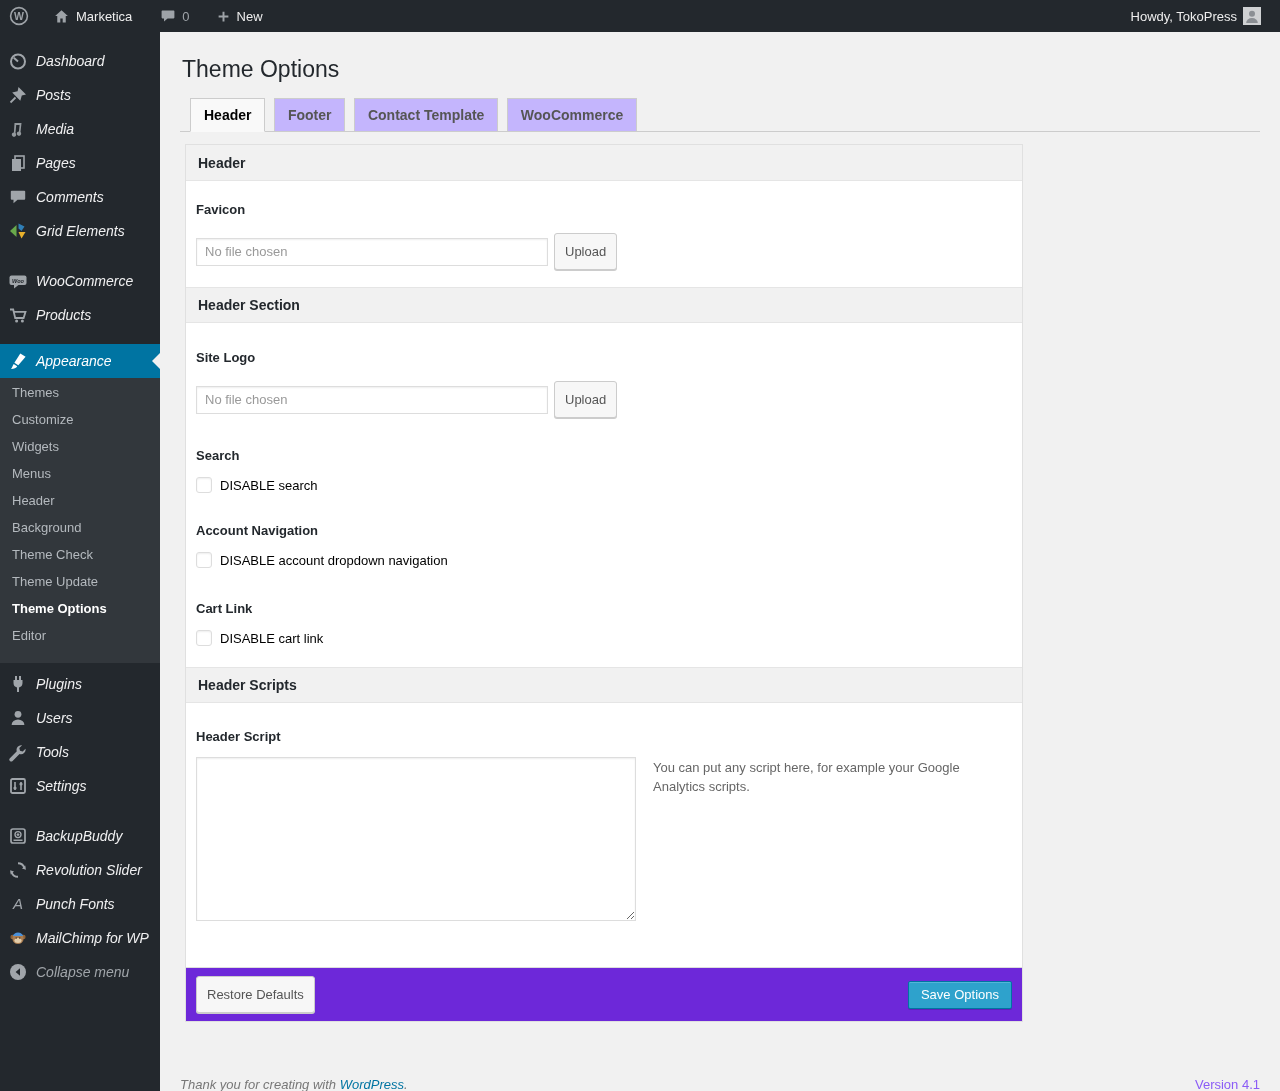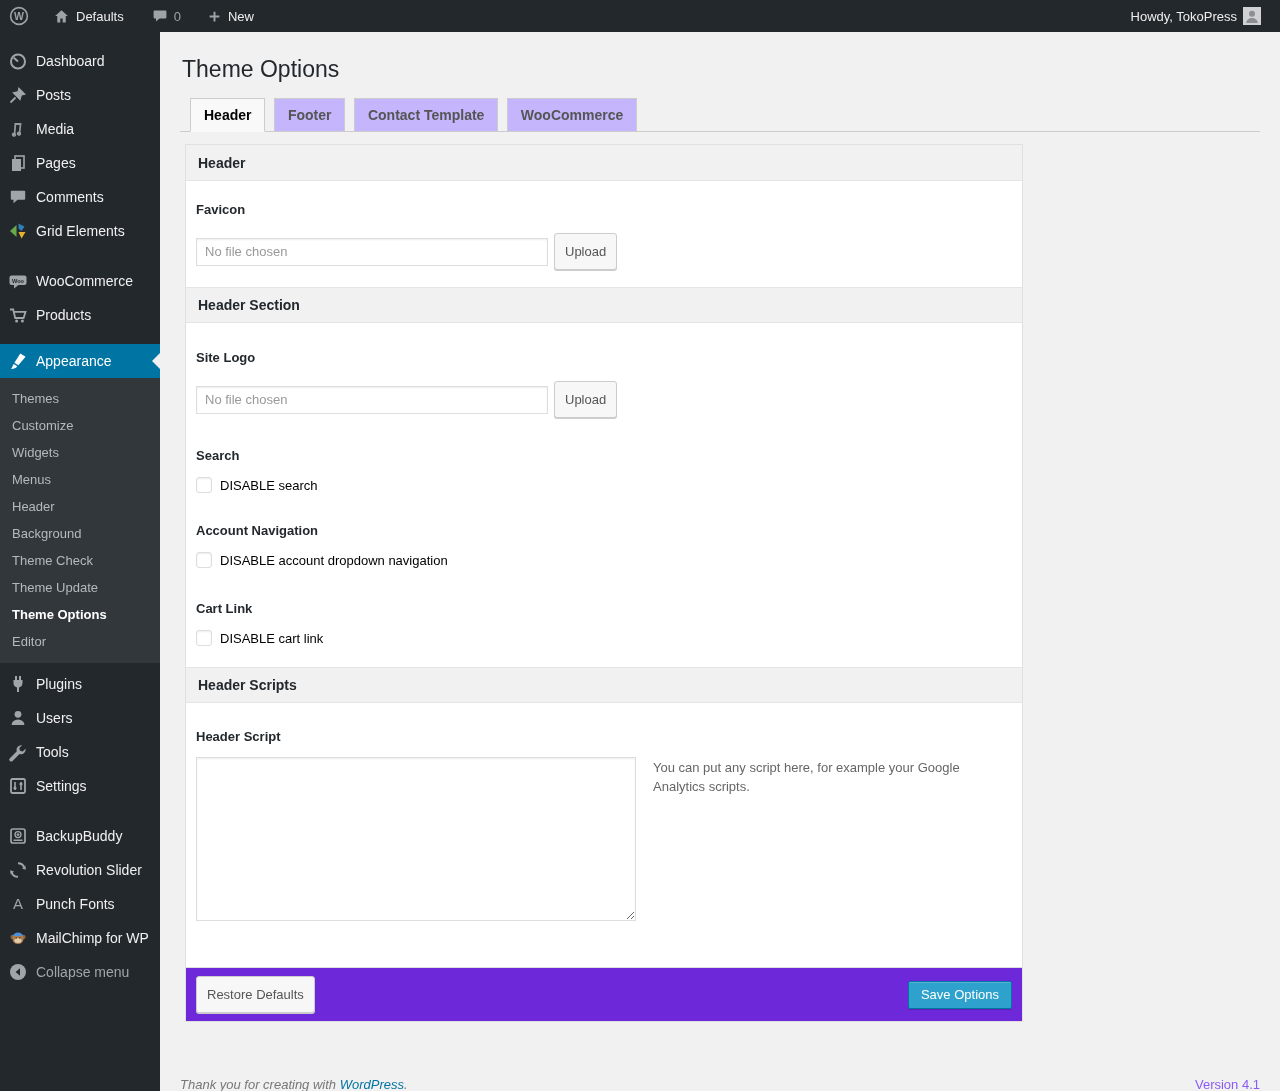--- a/index.html
+++ b/index.html
@@ -24,35 +24,35 @@
   .avatar { width:18px; height:18px; overflow:hidden; }
   
   .layout { display:flex; min-height:1059px; }
   
   .sidebar {
     width:160px; flex:0 0 160px; background:#23282d; color:#f0f0f1;
     padding-top:12px; position:relative; font-size:14px;
   }
   .mi {
     height:34px; display:flex; align-items:center; gap:8px;
-    padding-left:8px; cursor:pointer; position:relative;
+    padding-left:8px; cursor:pointer; position:relative;font-style:italic;
   }
   .mi .ico { width:20px; height:20px; color:#a0a5aa; display:flex; align-items:center; justify-content:center; }
   .mi .lbl { line-height:1; }
   .mi.active { background:#0074a2; color:#fff; }
   .mi.active .ico { color:#fff; }
   .mi.active::after {
     content:""; position:absolute; right:0; top:50%; transform:translateY(-50%);
     width:0; height:0; border:8px solid transparent; border-right-color:#f1f1f1;
   }
   .sep { height:12px; }
   .sep-lg { height:16px; }
   .submenu { background:#32373c; padding:7px 0 8px; }
   .smi {
-    height:27px; display:flex; align-items:center; padding-left:12px;
+    height:27px; display:flex; padding-left:12px;
     font-size:13px; color:#b4b9be; cursor:pointer;
   }
   .smi.current { color:#fff; font-weight:bold; }
   .gap4 { height:4px; }
   
   .content { flex:1; padding:0 20px; }
   h1.page-title {
     font-size:23px; font-weight:400; color:#23282d;
     margin:23px 0 0 2px; line-height:29px;
   }
@@ -141,21 +141,21 @@
           <text x="10" y="13.8" font-size="10.5" font-weight="bold" text-anchor="middle" fill="currentColor">W</text>
         </svg>
       </span>
     </div>
     <div class="ab-item" style="margin-left:6px;">
       <span class="ab-ico">
         <svg width="17" height="17" viewBox="0 0 20 20">
           <path fill="currentColor" d="M10 2.5 L2.5 9.5 H5 V17 H8.6 V12.3 H11.4 V17 H15 V9.5 H17.5 Z"></path>
         </svg>
       </span>
-      <span>Defaults</span>
+      <span>Marketica</span>
     </div>
     <div class="ab-item" style="margin-left:10px;">
       <span class="ab-ico">
         <svg width="16" height="16" viewBox="0 0 20 20">
           <path fill="currentColor" d="M3 3h14a1 1 0 0 1 1 1v8a1 1 0 0 1-1 1H9.5l-4.5 4v-4H3a1 1 0 0 1-1-1V4a1 1 0 0 1 1-1z"></path>
         </svg>
       </span>
       <span class="ab-count">0</span>
     </div>
     <div class="ab-item" style="margin-left:8px;">

